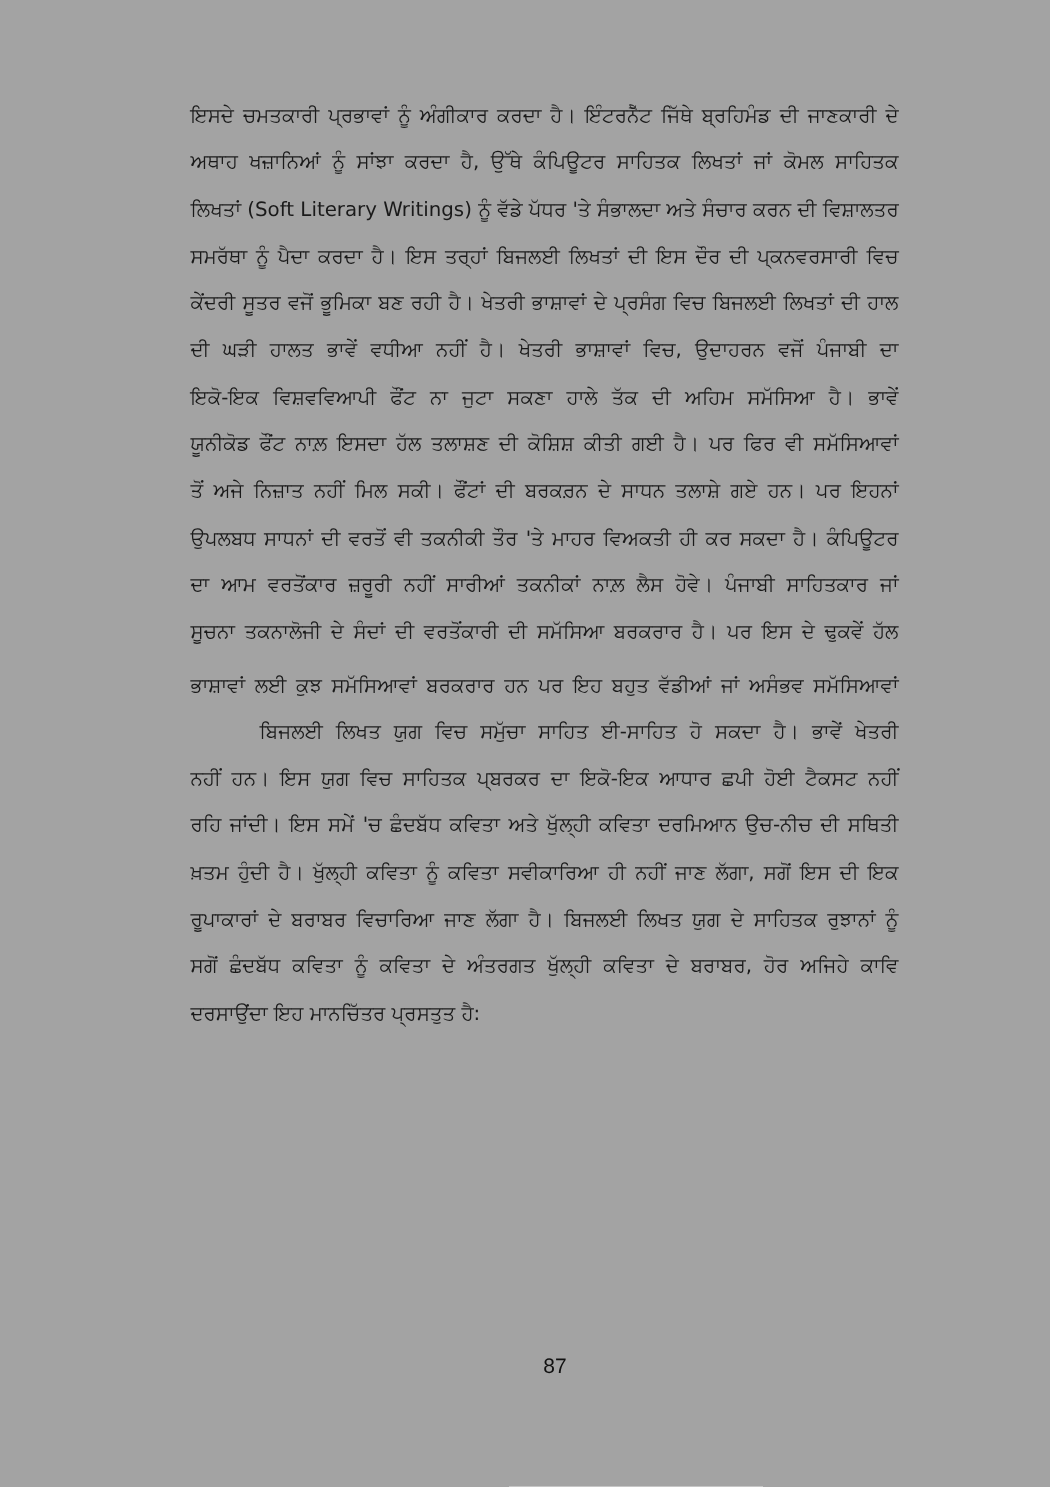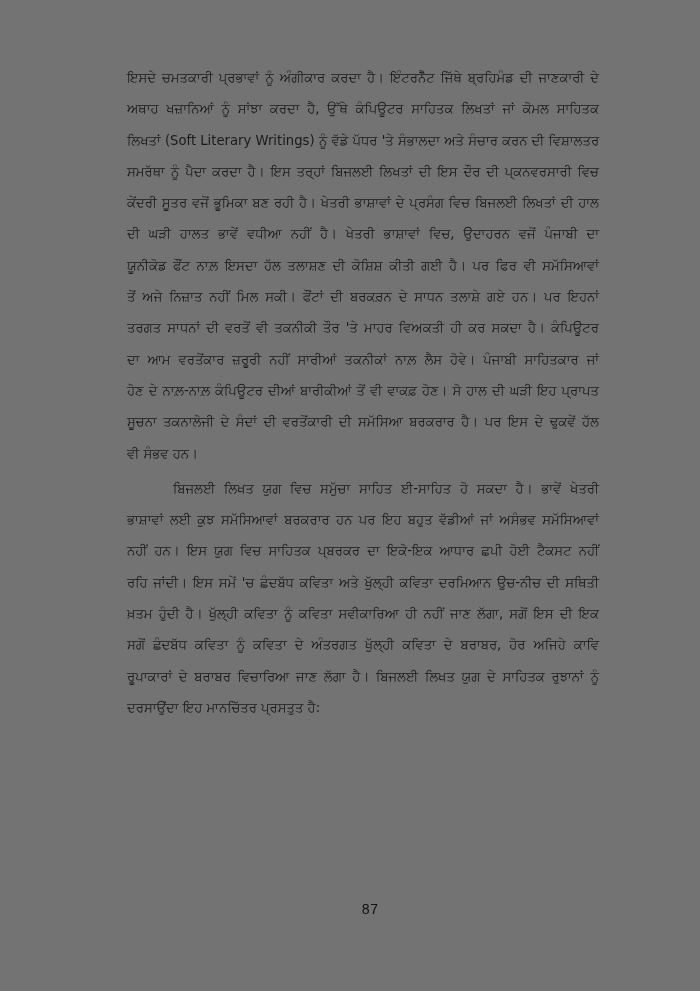--- a/index.html
+++ b/index.html
@@ -1,60 +1,59 @@
 <!DOCTYPE html>
 <html><head>
 <meta charset="utf-8">
 <style>
   html, body { margin: 0; padding: 0; background: #ffffff; }
   body { width: 700px; height: 991px; position: relative; overflow: hidden; }
-  .page { position: absolute; left: 0; top: 0; width: 700px; height: 991px; background: #737373; }
+  .page { position: absolute; left: 0; top: 0; width: 700px; height: 991px; background: #a3a3a3; }
   .text-block {
     position: absolute; left: 127px; top: 62px; width: 472px;
     font-family: "DejaVu Sans", sans-serif; font-size: 13.2px; color: #1a1a1a;
   }
   .line {
     height: 31.3px; line-height: 31.3px; white-space: nowrap;
     text-align: justify; text-align-last: justify; overflow: visible;
   }
   .line.last { text-align-last: left; }
   .line.indent { padding-left: 46px; }
   .gap { height: 4px; }
   .page-number {
     position: absolute; left: 0; width: 700px; top: 902px; text-align: center;
-    font-family: Liberation Mono, monospace; font-size: 14px; color: #111;
+    font-family: Liberation Sans, sans-serif; font-size: 14px; color: #111;
     padding-left: 40px; box-sizing: border-box;
   }
 </style>
 </head>
 <body>
 
 <div class="page">
   <div class="text-block" id="text-block">
       <div>
         <div class="line">ਇਸਦੇ ਚਮਤਕਾਰੀ ਪ੍ਰਭਾਵਾਂ ਨੂੰ ਅੰਗੀਕਾਰ ਕਰਦਾ ਹੈ। ਇੰਟਰਨੈੱਟ ਜਿੱਥੇ ਬ੍ਰਹਿਮੰਡ ਦੀ ਜਾਣਕਾਰੀ ਦੇ</div>
         <div class="line">ਅਥਾਹ ਖਜ਼ਾਨਿਆਂ ਨੂੰ ਸਾਂਝਾ ਕਰਦਾ ਹੈ, ਉੱਥੇ ਕੰਪਿਊਟਰ ਸਾਹਿਤਕ ਲਿਖਤਾਂ ਜਾਂ ਕੋਮਲ ਸਾਹਿਤਕ</div>
         <div class="line">ਲਿਖਤਾਂ (Soft Literary Writings) ਨੂੰ ਵੱਡੇ ਪੱਧਰ 'ਤੇ ਸੰਭਾਲਦਾ ਅਤੇ ਸੰਚਾਰ ਕਰਨ ਦੀ ਵਿਸ਼ਾਲਤਰ</div>
         <div class="line">ਸਮਰੱਥਾ ਨੂੰ ਪੈਦਾ ਕਰਦਾ ਹੈ। ਇਸ ਤਰ੍ਹਾਂ ਬਿਜਲਈ ਲਿਖਤਾਂ ਦੀ ਇਸ ਦੌਰ ਦੀ ਪ੍ਕਨਵਰਸਾਰੀ ਵਿਚ</div>
         <div class="line">ਕੇਂਦਰੀ ਸੂਤਰ ਵਜੋਂ ਭੂਮਿਕਾ ਬਣ ਰਹੀ ਹੈ। ਖੇਤਰੀ ਭਾਸ਼ਾਵਾਂ ਦੇ ਪ੍ਰਸੰਗ ਵਿਚ ਬਿਜਲਈ ਲਿਖਤਾਂ ਦੀ ਹਾਲ</div>
         <div class="line">ਦੀ ਘੜੀ ਹਾਲਤ ਭਾਵੇਂ ਵਧੀਆ ਨਹੀਂ ਹੈ। ਖੇਤਰੀ ਭਾਸ਼ਾਵਾਂ ਵਿਚ, ਉਦਾਹਰਨ ਵਜੋਂ ਪੰਜਾਬੀ ਦਾ</div>
+        <div class="line">ਇਕੋ-ਇਕ ਵਿਸ਼ਵਵਿਆਪੀ ਫੌਂਟ ਨਾ ਜੁਟਾ ਸਕਣਾ ਹਾਲੇ ਤੱਕ ਦੀ ਅਹਿਮ ਸਮੱਸਿਆ ਹੈ। ਭਾਵੇਂ</div>
         <div class="line">ਯੂਨੀਕੋਡ ਫੌਂਟ ਨਾਲ਼ ਇਸਦਾ ਹੱਲ ਤਲਾਸ਼ਣ ਦੀ ਕੋਸ਼ਿਸ਼ ਕੀਤੀ ਗਈ ਹੈ। ਪਰ ਫਿਰ ਵੀ ਸਮੱਸਿਆਵਾਂ</div>
         <div class="line">ਤੋਂ ਅਜੇ ਨਿਜ਼ਾਤ ਨਹੀਂ ਮਿਲ ਸਕੀ। ਫੌਂਟਾਂ ਦੀ ਬਰਕਰ਼ਨ ਦੇ ਸਾਧਨ ਤਲਾਸ਼ੇ ਗਏ ਹਨ। ਪਰ ਇਹਨਾਂ</div>
-        <div class="line">ਤਰਗਤ ਸਾਧਨਾਂ ਦੀ ਵਰਤੋਂ ਵੀ ਤਕਨੀਕੀ ਤੌਰ 'ਤੇ ਮਾਹਰ ਵਿਅਕਤੀ ਹੀ ਕਰ ਸਕਦਾ ਹੈ। ਕੰਪਿਊਟਰ</div>
+        <div class="line">ਉਪਲਬਧ ਸਾਧਨਾਂ ਦੀ ਵਰਤੋਂ ਵੀ ਤਕਨੀਕੀ ਤੌਰ 'ਤੇ ਮਾਹਰ ਵਿਅਕਤੀ ਹੀ ਕਰ ਸਕਦਾ ਹੈ। ਕੰਪਿਊਟਰ</div>
         <div class="line">ਦਾ ਆਮ ਵਰਤੋਂਕਾਰ ਜ਼ਰੂਰੀ ਨਹੀਂ ਸਾਰੀਆਂ ਤਕਨੀਕਾਂ ਨਾਲ਼ ਲੈਸ ਹੋਵੇ। ਪੰਜਾਬੀ ਸਾਹਿਤਕਾਰ ਜਾਂ</div>
-        <div class="line">ਹੋਣ ਦੇ ਨਾਲ਼-ਨਾਲ਼ ਕੰਪਿਊਟਰ ਦੀਆਂ ਬਾਰੀਕੀਆਂ ਤੋਂ ਵੀ ਵਾਕਫ਼ ਹੋਣ। ਸੋ ਹਾਲ ਦੀ ਘੜੀ ਇਹ ਪ੍ਰਾਪਤ</div>
         <div class="line">ਸੂਚਨਾ ਤਕਨਾਲੋਜੀ ਦੇ ਸੰਦਾਂ ਦੀ ਵਰਤੋਂਕਾਰੀ ਦੀ ਸਮੱਸਿਆ ਬਰਕਰਾਰ ਹੈ। ਪਰ ਇਸ ਦੇ ਢੁਕਵੇਂ ਹੱਲ</div>
-        <div class="line last">ਵੀ ਸੰਭਵ ਹਨ।</div>
       </div>
       <div class="gap"></div>
       <div>
+        <div class="line">ਭਾਸ਼ਾਵਾਂ ਲਈ ਕੁਝ ਸਮੱਸਿਆਵਾਂ ਬਰਕਰਾਰ ਹਨ ਪਰ ਇਹ ਬਹੁਤ ਵੱਡੀਆਂ ਜਾਂ ਅਸੰਭਵ ਸਮੱਸਿਆਵਾਂ</div>
         <div class="line indent">ਬਿਜਲਈ ਲਿਖਤ ਯੁਗ ਵਿਚ ਸਮੁੱਚਾ ਸਾਹਿਤ ਈ-ਸਾਹਿਤ ਹੋ ਸਕਦਾ ਹੈ। ਭਾਵੇਂ ਖੇਤਰੀ</div>
-        <div class="line">ਭਾਸ਼ਾਵਾਂ ਲਈ ਕੁਝ ਸਮੱਸਿਆਵਾਂ ਬਰਕਰਾਰ ਹਨ ਪਰ ਇਹ ਬਹੁਤ ਵੱਡੀਆਂ ਜਾਂ ਅਸੰਭਵ ਸਮੱਸਿਆਵਾਂ</div>
         <div class="line">ਨਹੀਂ ਹਨ। ਇਸ ਯੁਗ ਵਿਚ ਸਾਹਿਤਕ ਪ੍ਬਰਕਰ ਦਾ ਇਕੋ-ਇਕ ਆਧਾਰ ਛਪੀ ਹੋਈ ਟੈਕਸਟ ਨਹੀਂ</div>
         <div class="line">ਰਹਿ ਜਾਂਦੀ। ਇਸ ਸਮੇਂ 'ਚ ਛੰਦਬੱਧ ਕਵਿਤਾ ਅਤੇ ਖੁੱਲ੍ਹੀ ਕਵਿਤਾ ਦਰਮਿਆਨ ਉਚ-ਨੀਚ ਦੀ ਸਥਿਤੀ</div>
         <div class="line">ਖ਼ਤਮ ਹੁੰਦੀ ਹੈ। ਖੁੱਲ੍ਹੀ ਕਵਿਤਾ ਨੂੰ ਕਵਿਤਾ ਸਵੀਕਾਰਿਆ ਹੀ ਨਹੀਂ ਜਾਣ ਲੱਗਾ, ਸਗੋਂ ਇਸ ਦੀ ਇਕ</div>
+        <div class="line">ਰੂਪਾਕਾਰਾਂ ਦੇ ਬਰਾਬਰ ਵਿਚਾਰਿਆ ਜਾਣ ਲੱਗਾ ਹੈ। ਬਿਜਲਈ ਲਿਖਤ ਯੁਗ ਦੇ ਸਾਹਿਤਕ ਰੁਝਾਨਾਂ ਨੂੰ</div>
         <div class="line">ਸਗੋਂ ਛੰਦਬੱਧ ਕਵਿਤਾ ਨੂੰ ਕਵਿਤਾ ਦੇ ਅੰਤਰਗਤ ਖੁੱਲ੍ਹੀ ਕਵਿਤਾ ਦੇ ਬਰਾਬਰ, ਹੋਰ ਅਜਿਹੇ ਕਾਵਿ</div>
-        <div class="line">ਰੂਪਾਕਾਰਾਂ ਦੇ ਬਰਾਬਰ ਵਿਚਾਰਿਆ ਜਾਣ ਲੱਗਾ ਹੈ। ਬਿਜਲਈ ਲਿਖਤ ਯੁਗ ਦੇ ਸਾਹਿਤਕ ਰੁਝਾਨਾਂ ਨੂੰ</div>
         <div class="line last">ਦਰਸਾਉਂਦਾ ਇਹ ਮਾਨਚਿੱਤਰ ਪ੍ਰਸਤੁਤ ਹੈ:</div>
       </div>
     </div>
   <div class="page-number">87</div>
 </div>
 
 </body></html>

